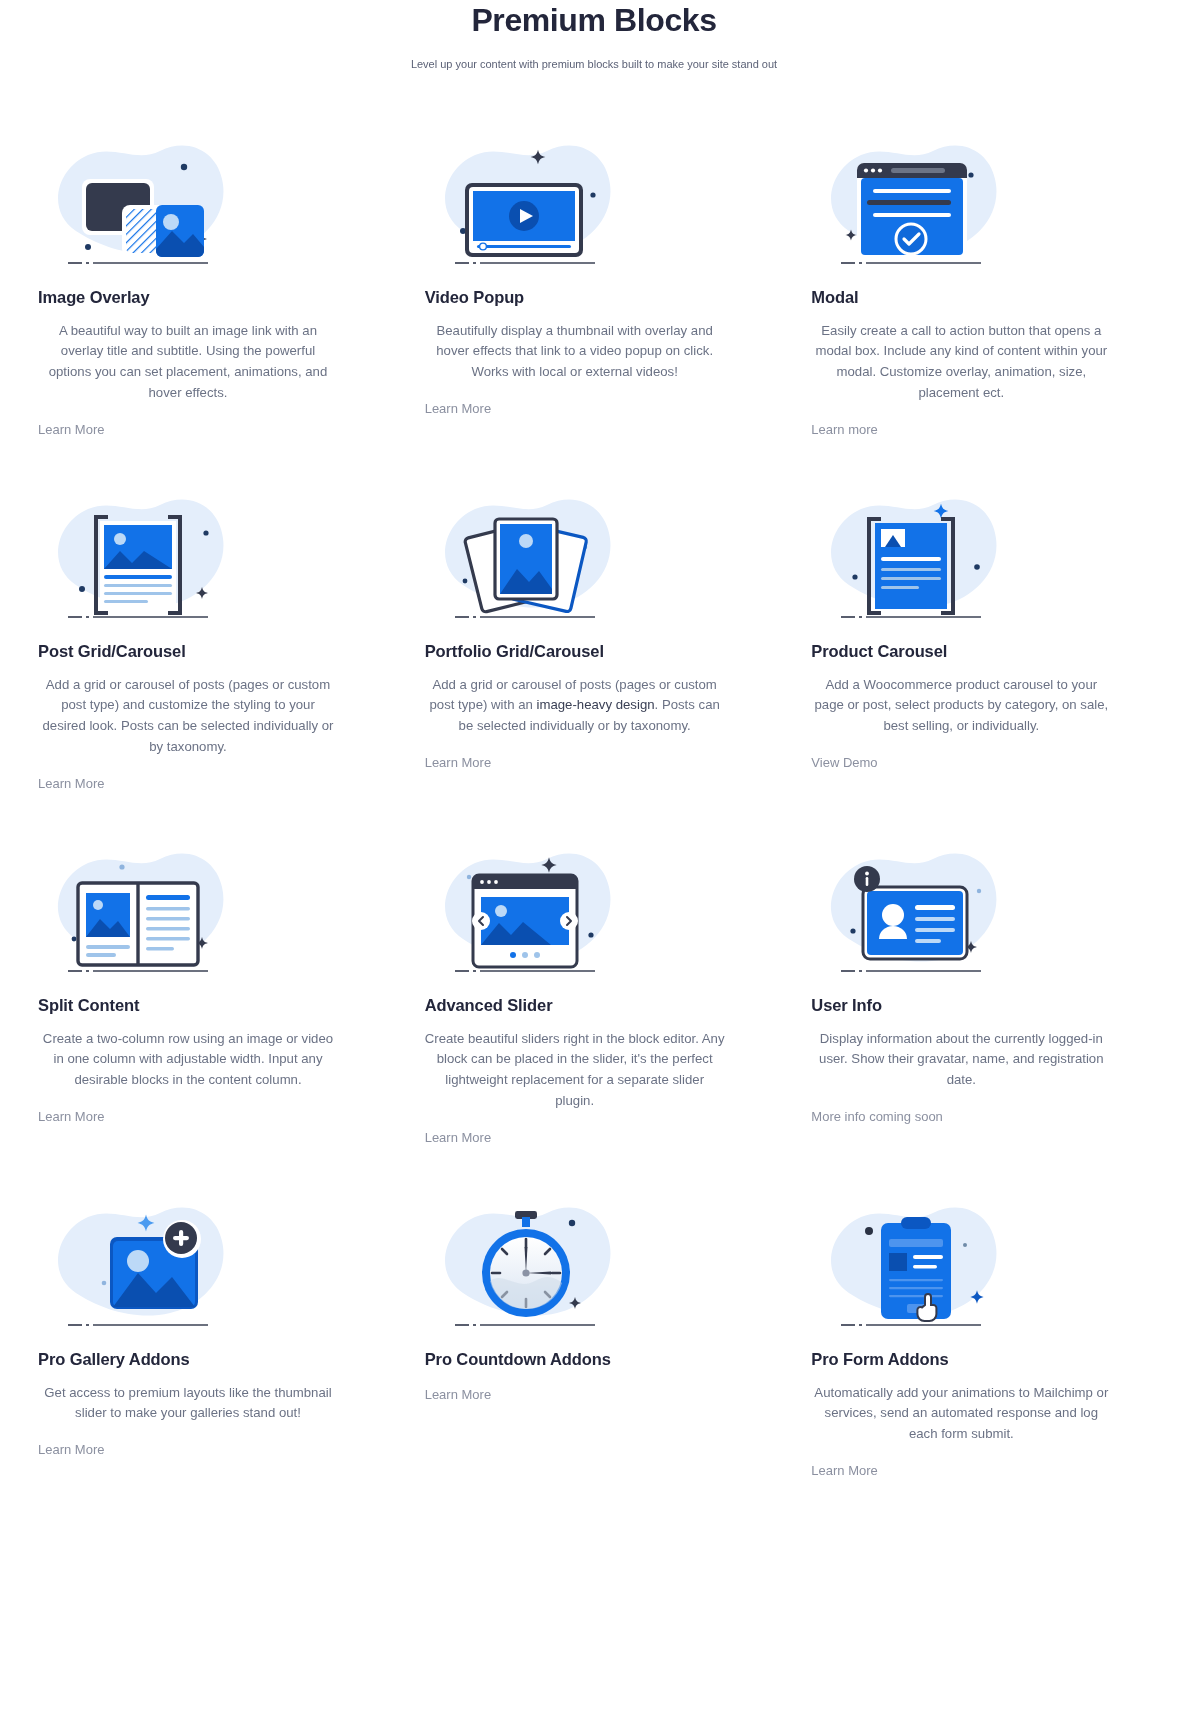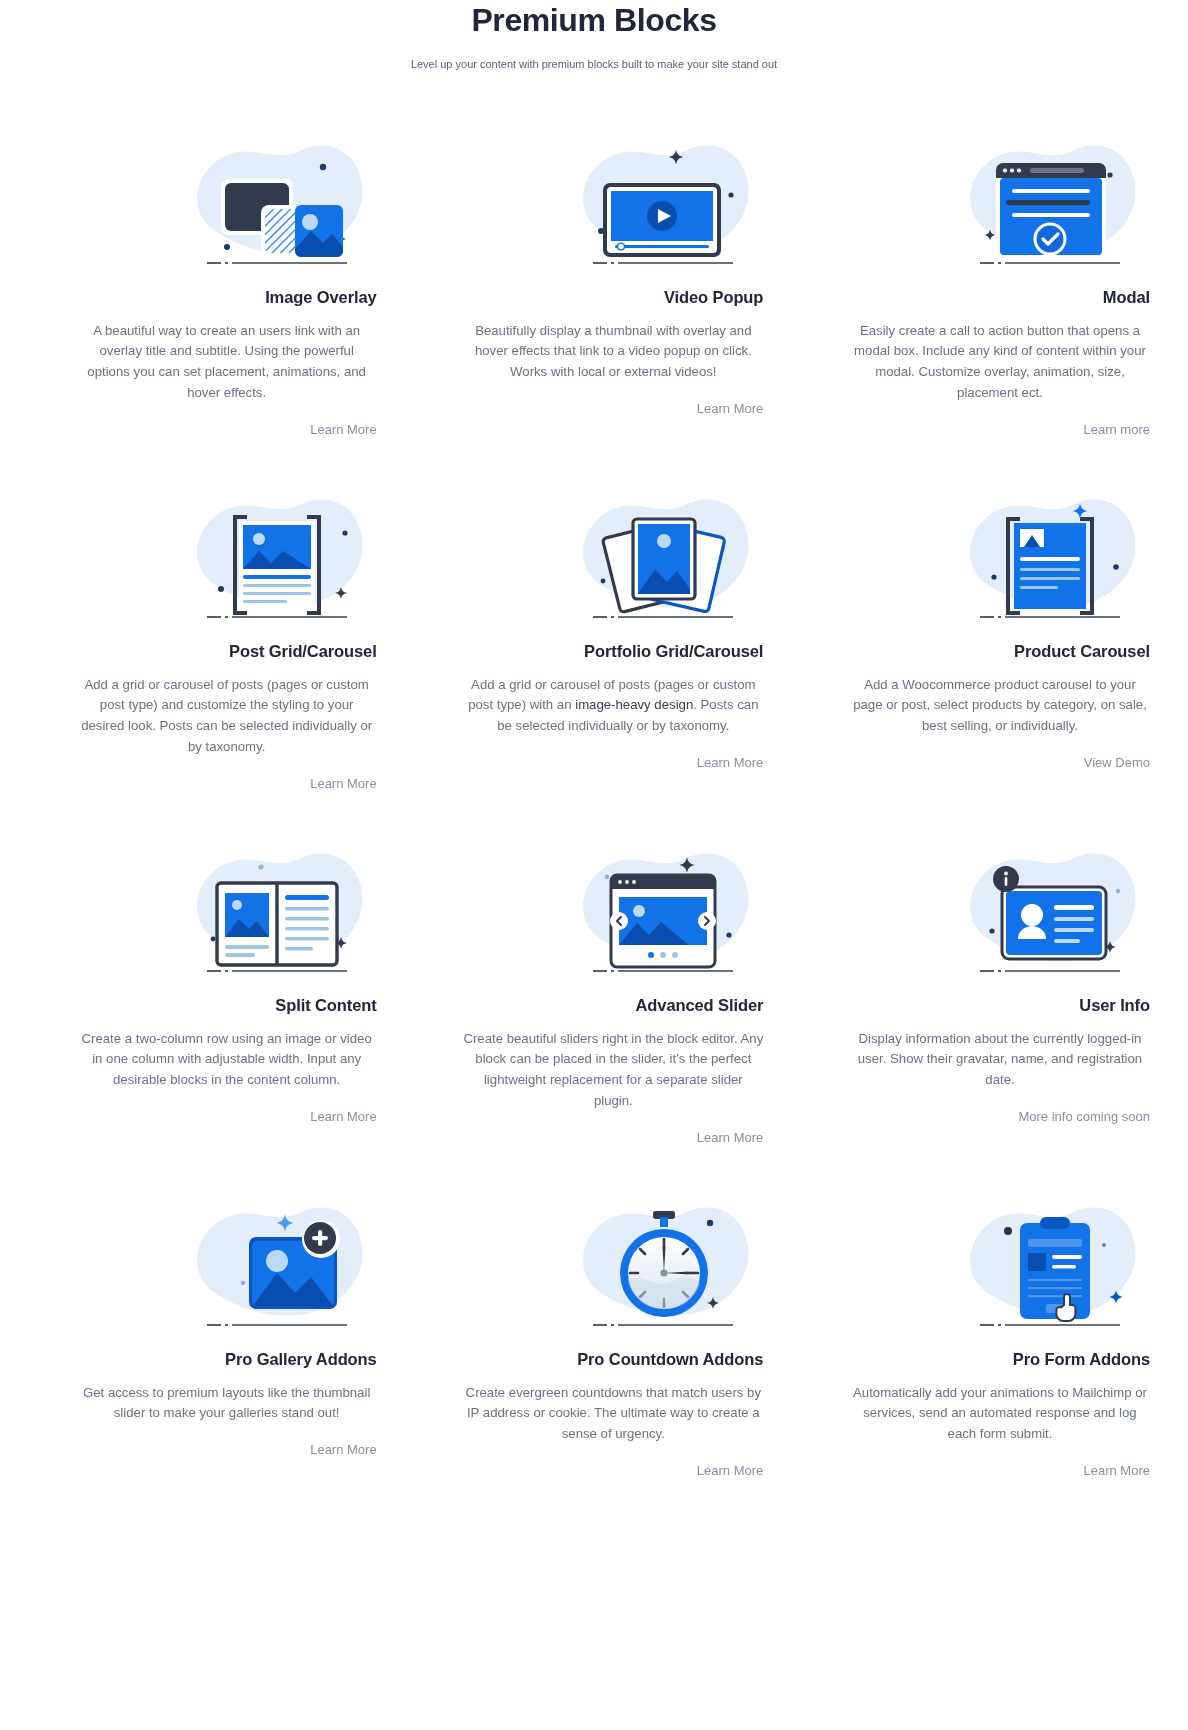--- a/index.html
+++ b/index.html
@@ -36,21 +36,21 @@
     column-gap: 0px;
     row-gap: 0px;
     padding: 0 14px;
     margin-top: 62px;
   }
   .card {
     padding: 0 24px;
     text-align: center;
     display: flex;
     flex-direction: column;
-    align-items: flex-end;
+    align-items: flex-start;
   }
   .card-row-h { height: 354px; }
 
   .illus-wrap {
     width: 200px;
     height: 135px;
     position: relative;
     margin-bottom: 6px;
   }
   .illus-wrap svg { display: block; width: 200px; height: 135px; }
@@ -111,21 +111,21 @@
   <circle cx="133" cy="87" r="8" fill="#bcd9f7"></circle>
   <path d="M118,114 L134,96 L146,108 L155,99 L166,112 L166,116 a6,6 0 0 1 -6,6 L124,122 a6,6 0 0 1 -6,-6 Z" fill="#0a4fb0"></path>
   <g>
     <line x1="30" y1="128" x2="44" y2="128" stroke="#3b4254" stroke-width="1.7"></line>
     <line x1="48" y1="128" x2="51" y2="128" stroke="#3b4254" stroke-width="1.7"></line>
     <line x1="55" y1="128" x2="170" y2="128" stroke="#3b4254" stroke-width="1.7"></line>
   </g>
           </svg>
     </div>
     <div class="card-title">Image Overlay</div>
-    <div class="card-desc">A beautiful way to create an users link with an overlay title and subtitle. Using the powerful options you can set placement, animations, and hover effects.</div>
+    <div class="card-desc">A beautiful way to built an image link with an overlay title and subtitle. Using the powerful options you can set placement, animations, and hover effects.</div>
     <a class="card-link">Learn More</a>
   </div>
       <div class="card card-row-h">
     <div class="illus-wrap">
       <svg viewBox="0 0 200 135" xmlns="http://www.w3.org/2000/svg">
   <path d="M38,96 C8,76 18,34 50,20 C76,9 98,28 122,16 C150,2 178,16 184,44 C192,78 166,108 132,116 C98,124 62,112 38,96 Z" fill="#e4eefb"></path>
   <path transform="translate(113,22) scale(1.05)" d="M0,-7 C1.2,-2.4 2.4,-1.2 7,0 C2.4,1.2 1.2,2.4 0,7 C-1.2,2.4 -2.4,1.2 -7,0 C-2.4,-1.2 -1.2,-2.4 0,-7 Z" fill="#343a4d"></path>
   <circle cx="38" cy="96" r="3" fill="#1f3a63"></circle>
             <circle cx="168" cy="60" r="2.6" fill="#1f3a63"></circle>
   <rect x="40" y="48" width="118" height="74" rx="7" fill="#343a4d"></rect>
@@ -415,21 +415,20 @@
   <path d="M101,76 L126,74.5 L126,77.5 Z" fill="#343a4d"></path>
   <circle cx="101" cy="76" r="3.6" fill="#8b93a5"></circle>
   <g>
     <line x1="30" y1="128" x2="44" y2="128" stroke="#3b4254" stroke-width="1.7"></line>
     <line x1="48" y1="128" x2="51" y2="128" stroke="#3b4254" stroke-width="1.7"></line>
     <line x1="55" y1="128" x2="170" y2="128" stroke="#3b4254" stroke-width="1.7"></line>
   </g>
           </svg>
     </div>
     <div class="card-title">Pro Countdown Addons</div>
-    <div class="card-desc">Create evergreen countdowns that match users by IP address or cookie. The ultimate way to create a sense of urgency.</div>
     <a class="card-link">Learn More</a>
   </div>
       <div class="card card-row-h">
     <div class="illus-wrap">
       <svg viewBox="0 0 200 135" xmlns="http://www.w3.org/2000/svg">
   <path d="M38,96 C8,76 18,34 50,20 C76,9 98,28 122,16 C150,2 178,16 184,44 C192,78 166,108 132,116 C98,124 62,112 38,96 Z" fill="#e4eefb"></path>
   <circle cx="58" cy="34" r="4" fill="#2b3344"></circle>
             <circle cx="154" cy="48" r="2" fill="#6f8ba8"></circle>
   <path transform="translate(166,100) scale(0.95)" d="M0,-7 C1.2,-2.4 2.4,-1.2 7,0 C2.4,1.2 1.2,2.4 0,7 C-1.2,2.4 -2.4,1.2 -7,0 C-2.4,-1.2 -1.2,-2.4 0,-7 Z" fill="#0b57c2"></path>
   <rect x="70" y="26" width="70" height="96" rx="7" fill="#1272e8"></rect>

